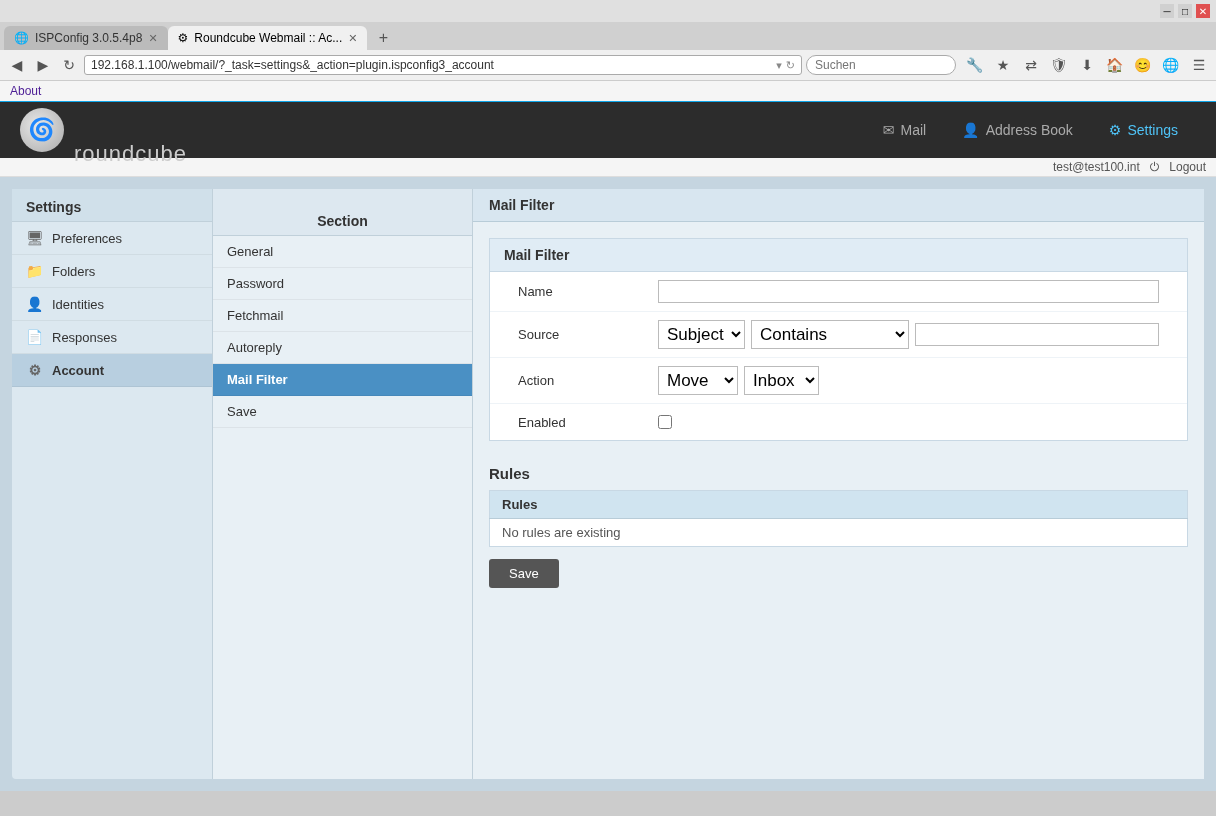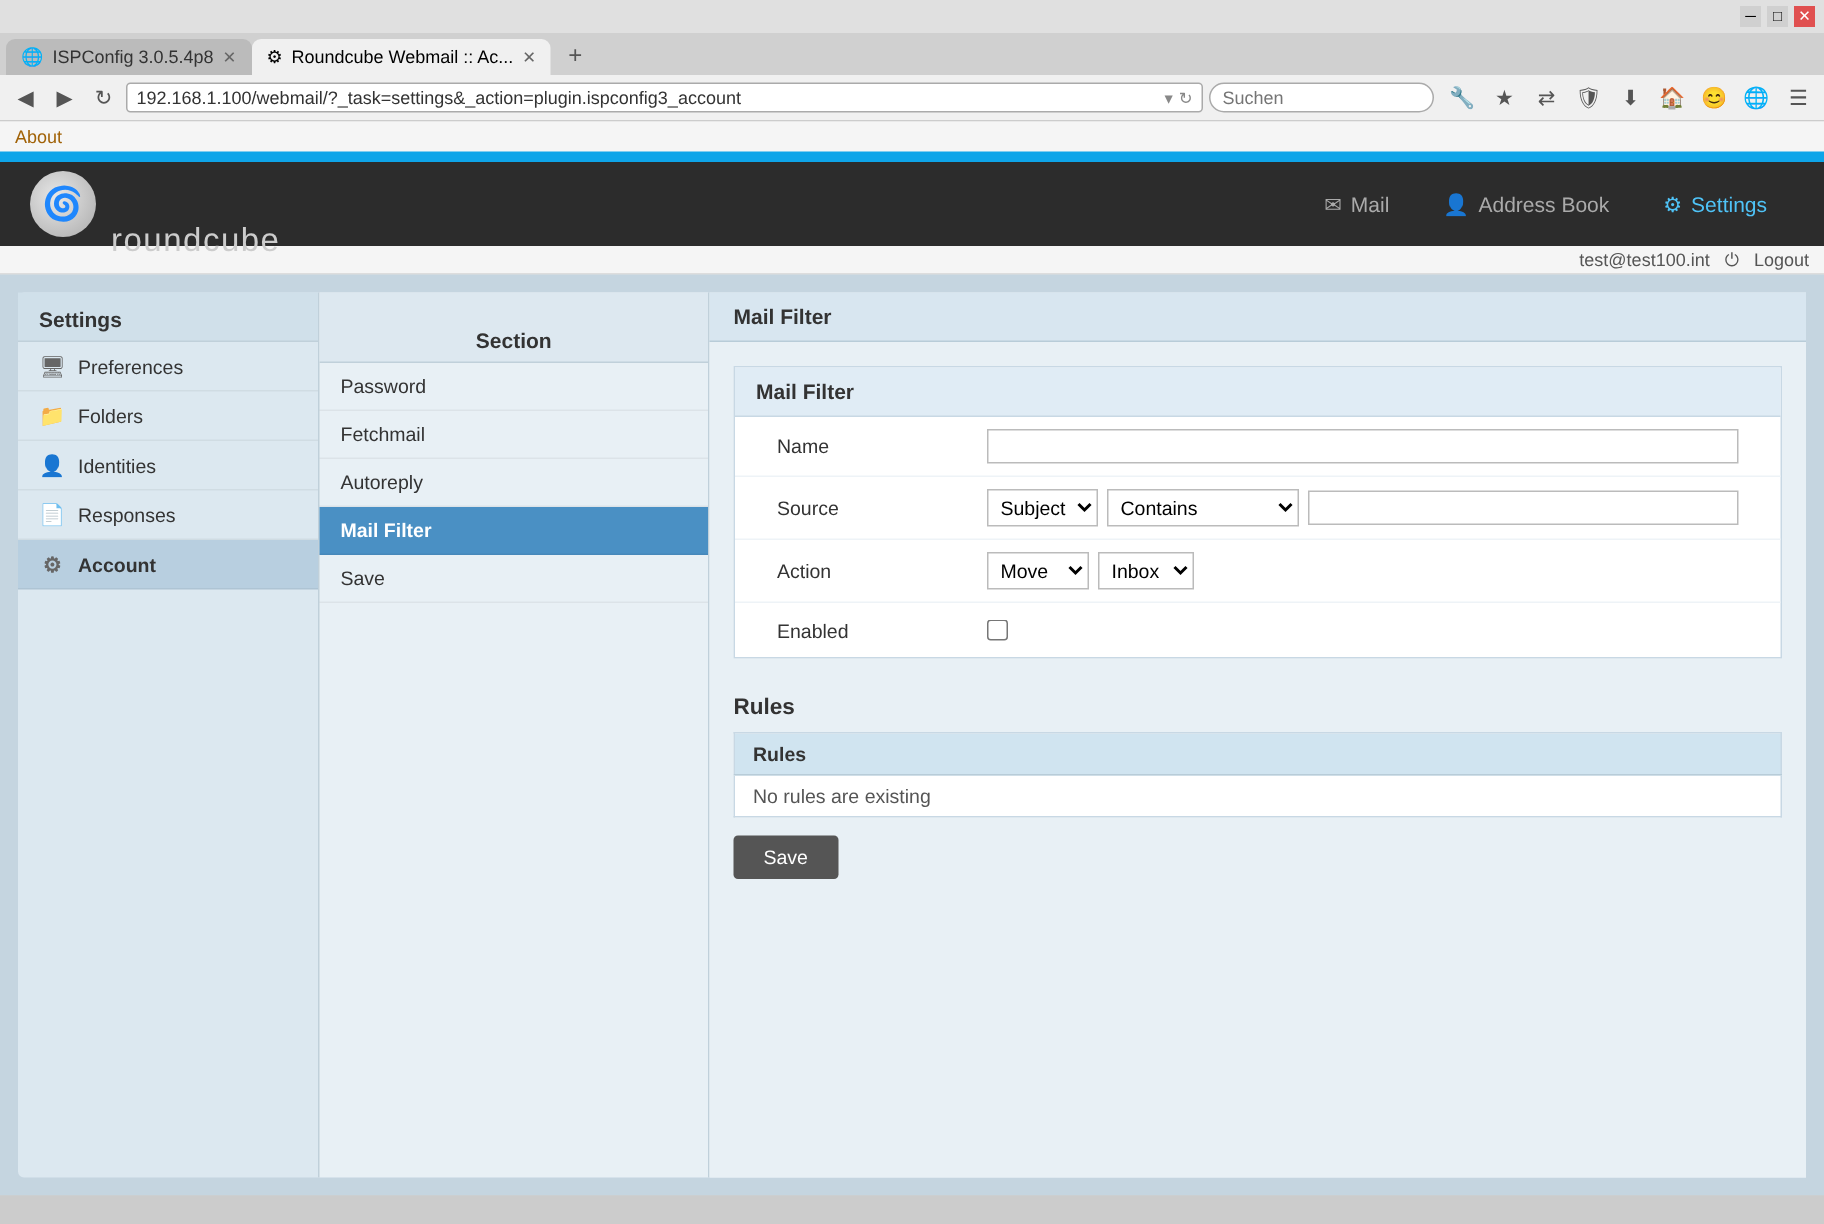--- a/index.html
+++ b/index.html
@@ -116,22 +116,22 @@
       font-size: 14px;
       color: #555;
       cursor: pointer;
     }
 
     
     .about-bar {
       background: #f5f5f5;
       padding: 3px 10px;
       font-size: 12px;
-      color: #a16207;
-      border-bottom: 7px solid #0ea5e9;
+      color: #4c1d95;
+      border-bottom: 1px solid #0ea5e9;
     }
 
     
     .app-header {
       background: #2c2c2c;
       display: flex;
       align-items: center;
       padding: 0 20px;
       height: 56px;
     }
@@ -323,21 +323,21 @@
     .form-input {
       width: 100%;
       border: 1px solid #bbb;
       padding: 3px 6px;
       font-size: 13px;
       background: white;
     }
     .form-select {
       border: 1px solid #bbb;
       padding: 3px 4px;
-      font-size: 13px;
+      font-size: 17px;
       background: white;
       cursor: pointer;
     }
     .form-text-input {
       flex: 1;
       border: 1px solid #bbb;
       padding: 3px 6px;
       font-size: 13px;
       background: white;
     }
@@ -490,20 +490,23 @@
       <span>Responses</span>
     </div>
     <div class="sidebar-item active">
       <span class="sidebar-item-icon">⚙</span>
       <span>Account</span>
     </div>
   </div>
 
   <div class="section-panel">
     <div class="section-header">Section</div>
+    <div class="section-item">
+      <span>General</span>
+    </div>
     <div class="section-item">
       <span>Password</span>
     </div>
     <div class="section-item">
       <span>Fetchmail</span>
     </div>
     <div class="section-item">
       <span>Autoreply</span>
     </div>
     <div class="section-item active">

